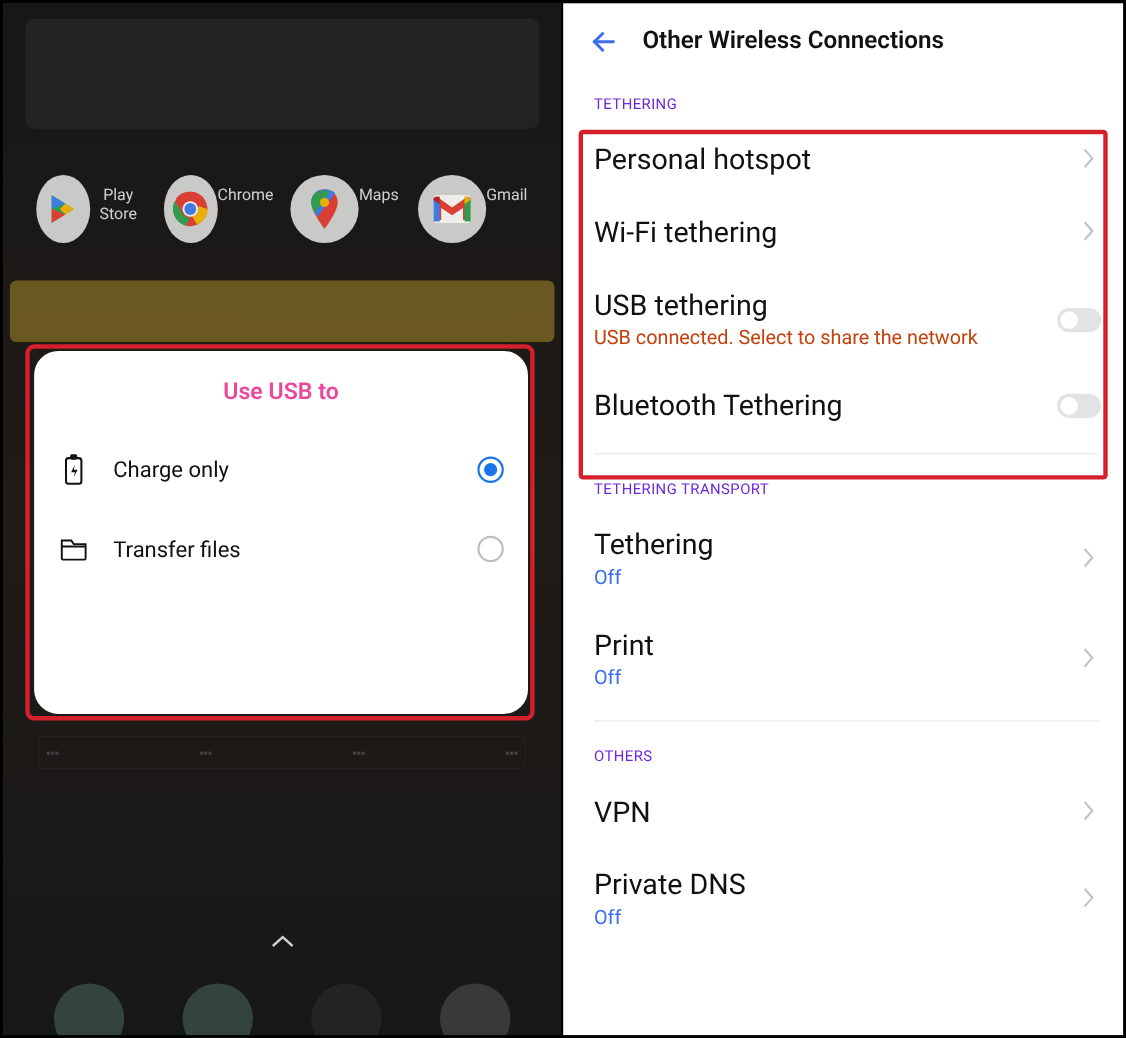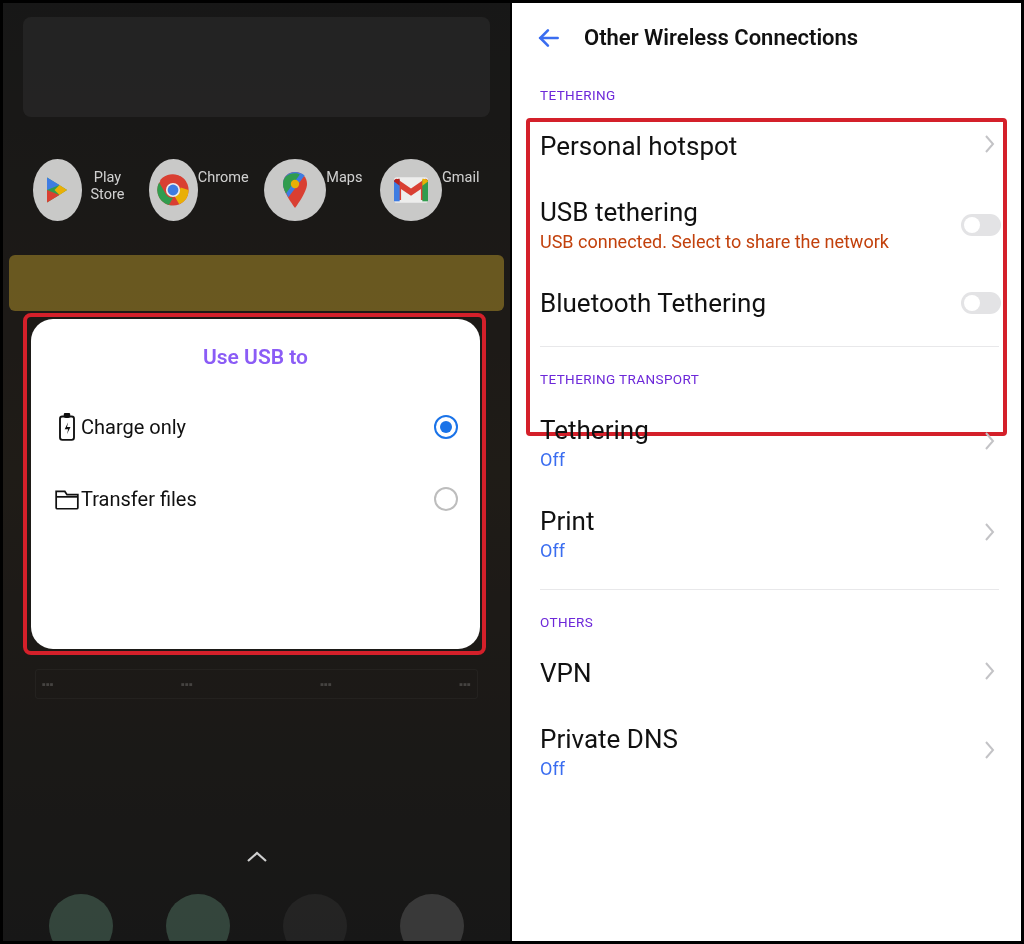--- a/index.html
+++ b/index.html
@@ -83,26 +83,27 @@
     bottom: 292px;
     background: #fff;
     border-radius: 22px;
     padding: 26px 22px 14px 22px;
     display:flex; flex-direction:column;
   }
   .sheet-title {
     text-align: center;
     font-size: 21px;
     font-weight: 600;
-    color: #8b5cf6;
+    color: #ec4899;
     margin-bottom: 22px;
   }
   .opt-row {
     display:flex; align-items:center;
     height: 72px;
+    gap: 22px;
   }
   .opt-icon { width: 28px; height: 28px; flex: 0 0 28px; display:flex; align-items:center; justify-content:center; }
   .opt-label { font-size: 20px; color:#111; flex:1; }
   .radio {
     width: 24px; height: 24px; border-radius: 50%;
     border: 2px solid #bdbdbd;
     display:flex; align-items:center; justify-content:center;
   }
   .radio.selected { border-color: #1a73e8; }
   .radio.selected::after {
@@ -317,20 +318,28 @@
 
     <div class="s-row">
       <div class="s-col">
           <span class="title">Personal hotspot</span>
         </div>
       <span class="chev"><svg width="12" height="20" viewBox="0 0 12 20" fill="none" stroke="#c3c3c6" stroke-width="2">
             <path d="M3 2l7 8-7 8"></path>
           </svg></span>
     </div>
 
+    <div class="s-row">
+      <div class="s-col">
+          <span class="title">Wi-Fi tethering</span>
+        </div>
+      <span class="chev"><svg width="12" height="20" viewBox="0 0 12 20" fill="none" stroke="#c3c3c6" stroke-width="2">
+            <path d="M3 2l7 8-7 8"></path>
+          </svg></span>
+    </div>
 
     <div class="s-row">
       <div class="s-col">
         <span class="title">USB tethering</span>
         <span class="sub">USB connected. Select to share the network</span>
       </div>
       <span class="toggle"></span>
     </div>
 
     <div class="s-row">

